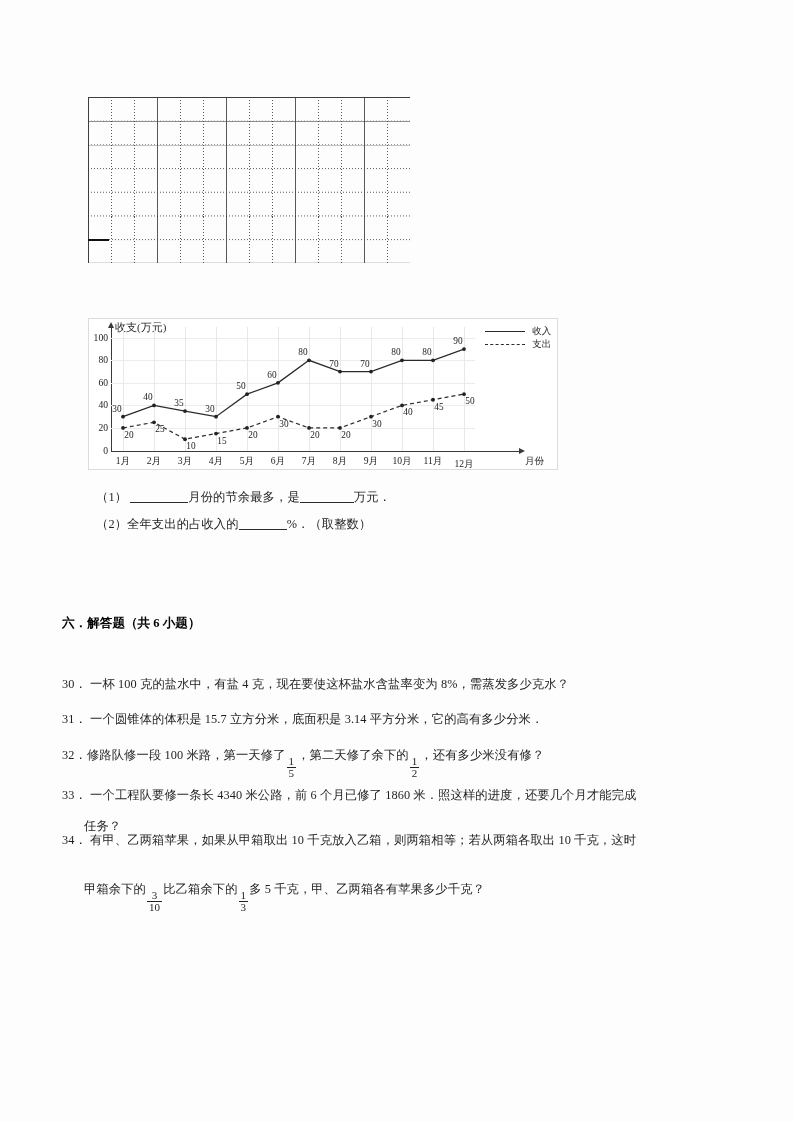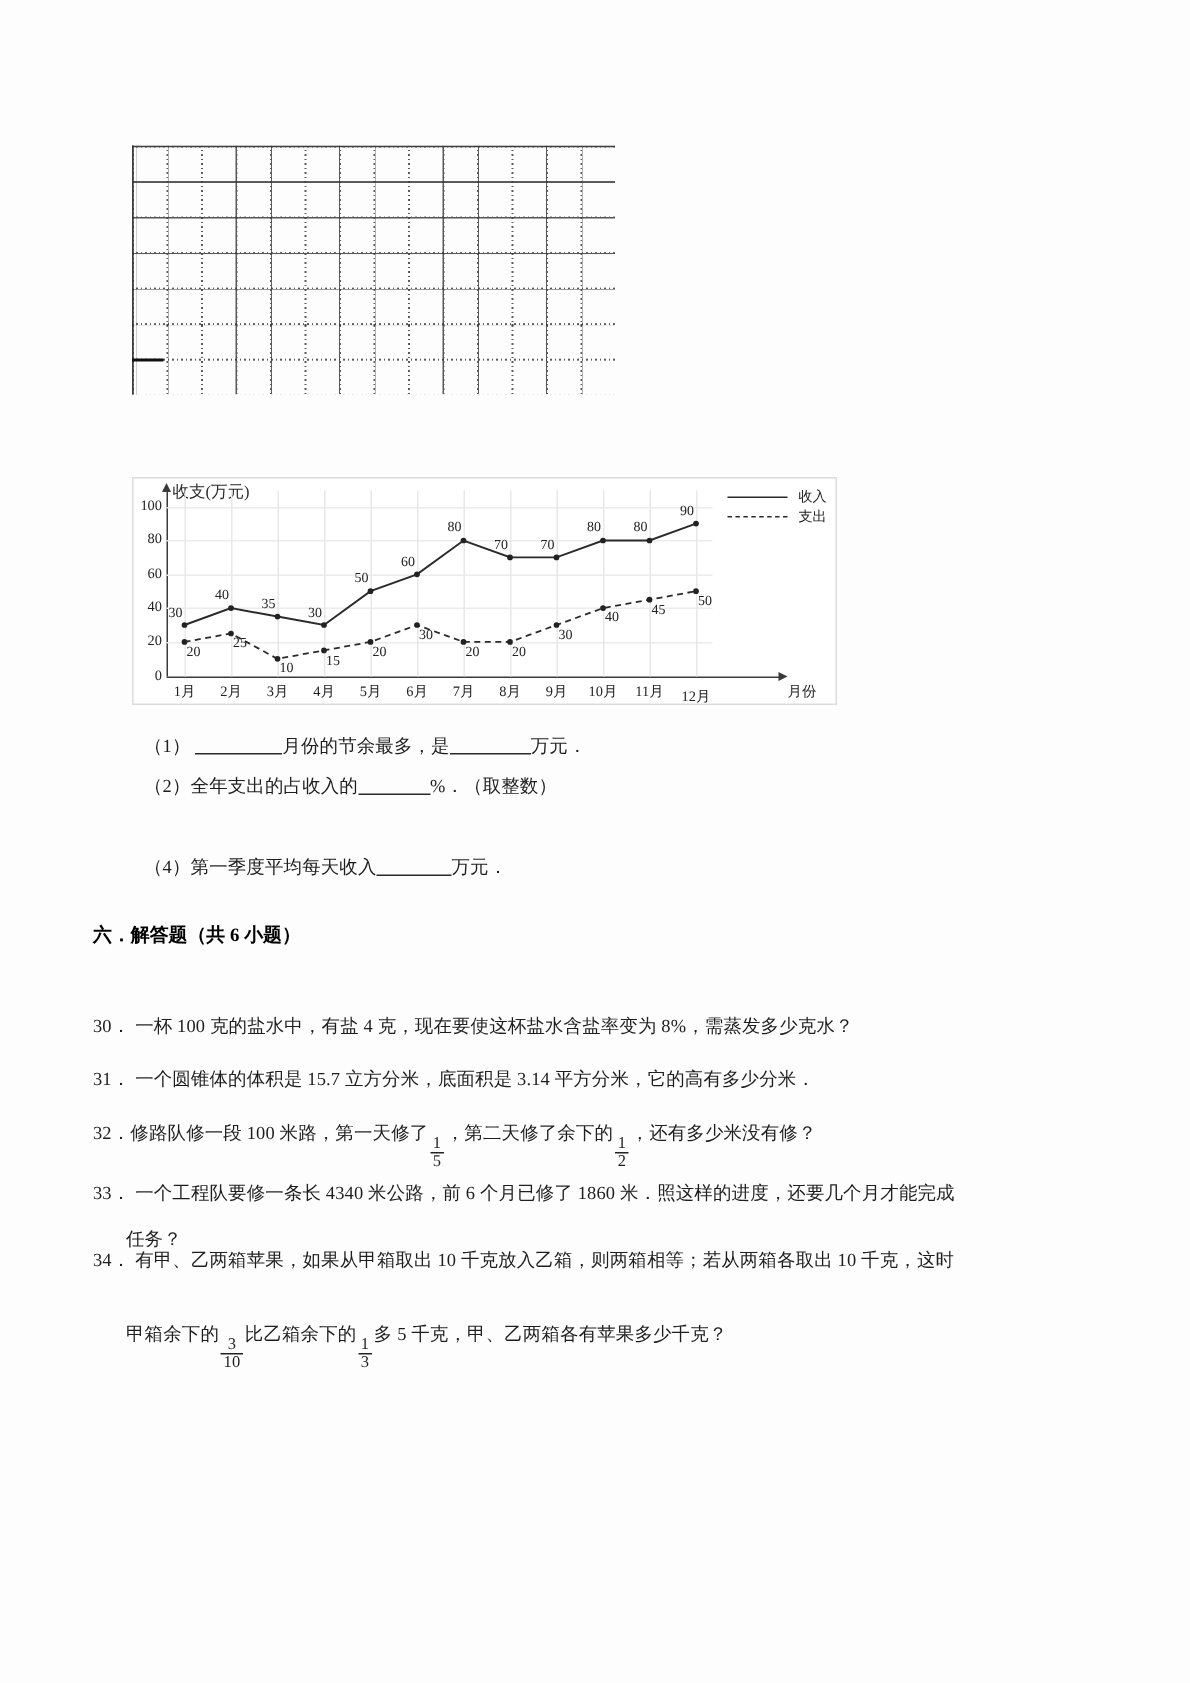--- a/index.html
+++ b/index.html
@@ -374,23 +374,20 @@
   <div class="qline" style="left:96px; top:489px;">
     <span>（1）</span>
     <span class="blank" style="width:58px;"></span><span>月份的节余最多，是</span><span class="blank" style="width:54px;"></span><span>万元．</span>
   </div>
 
   <div class="qline" style="left:96px; top:516px;">
     <span>（2）</span><span>全年支出的占收入的</span><span class="blank" style="width:48px;"></span><span>%．（取整数）</span>
   </div>
 
 
-  <div class="qline" style="left:96px; top:570px;">
-    <span>（4）</span><span>第一季度平均每天收入</span><span class="blank" style="width:50px;"></span><span>万元．</span>
-  </div>
 
   <div class="sec-head" style="left:62px; top:615px;">六．解答题（共 6 小题）</div>
 
 
   <div class="qline" style="left:62px; top:676px;">
     <span class="qnum">30．</span>
     <span>一杯 100 克的盐水中，有盐 4 克，现在要使这杯盐水含盐率变为 8%，需蒸发多少克水？</span>
   </div>
 
   <div class="qline" style="left:62px; top:711px;">

